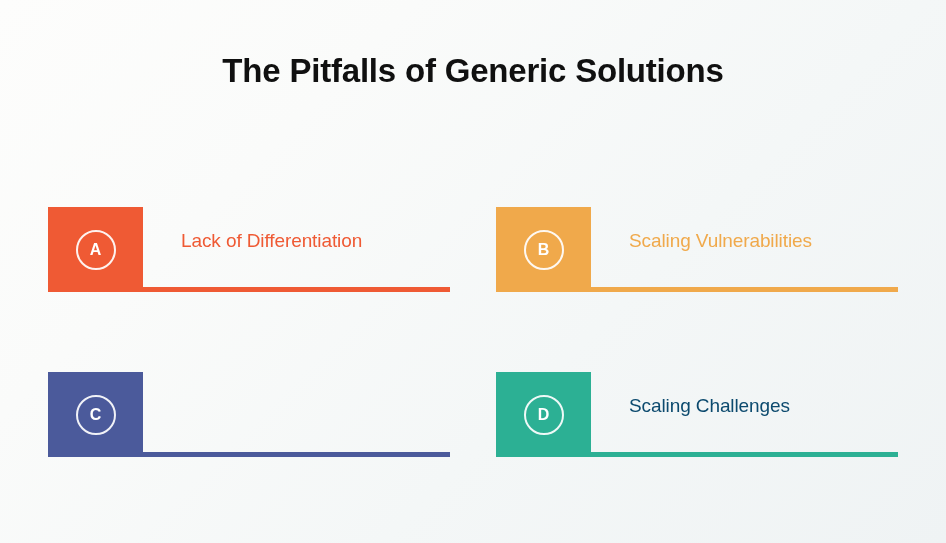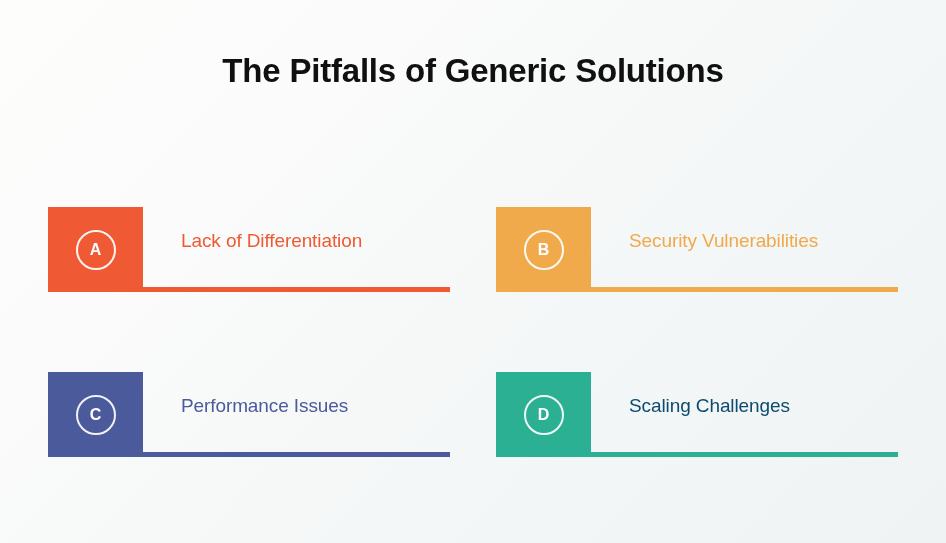--- a/index.html
+++ b/index.html
@@ -135,31 +135,30 @@
       <div class="card-label" style="color: rgb(239, 90, 52);">Lack of Differentiation</div>
       <div class="card-rule" style="background-color: rgb(239, 90, 52);"></div>
     </div>
 
     <div class="card pos-1">
       <div class="card-block" style="background-color: rgb(240, 169, 75);">
         <div class="badge">
           <div class="badge-letter">B</div>
         </div>
       </div>
-      <div class="card-label" style="color: rgb(240, 169, 75);">Security Vulnerabilities</div>
+      <div class="card-label" style="color: rgb(240, 169, 75);">Scaling Vulnerabilities</div>
       <div class="card-rule" style="background-color: rgb(240, 169, 75);"></div>
     </div>
 
     <div class="card pos-2">
       <div class="card-block" style="background-color: rgb(75, 90, 155);">
         <div class="badge">
           <div class="badge-letter">C</div>
         </div>
       </div>
-      <div class="card-label" style="color: rgb(75, 90, 155);">Performance Issues</div>
       <div class="card-rule" style="background-color: rgb(75, 90, 155);"></div>
     </div>
 
     <div class="card pos-3">
       <div class="card-block" style="background-color: rgb(44, 176, 148);">
         <div class="badge">
           <div class="badge-letter">D</div>
         </div>
       </div>
       <div class="card-label" style="color: #0c4a6e;">Scaling Challenges</div>

